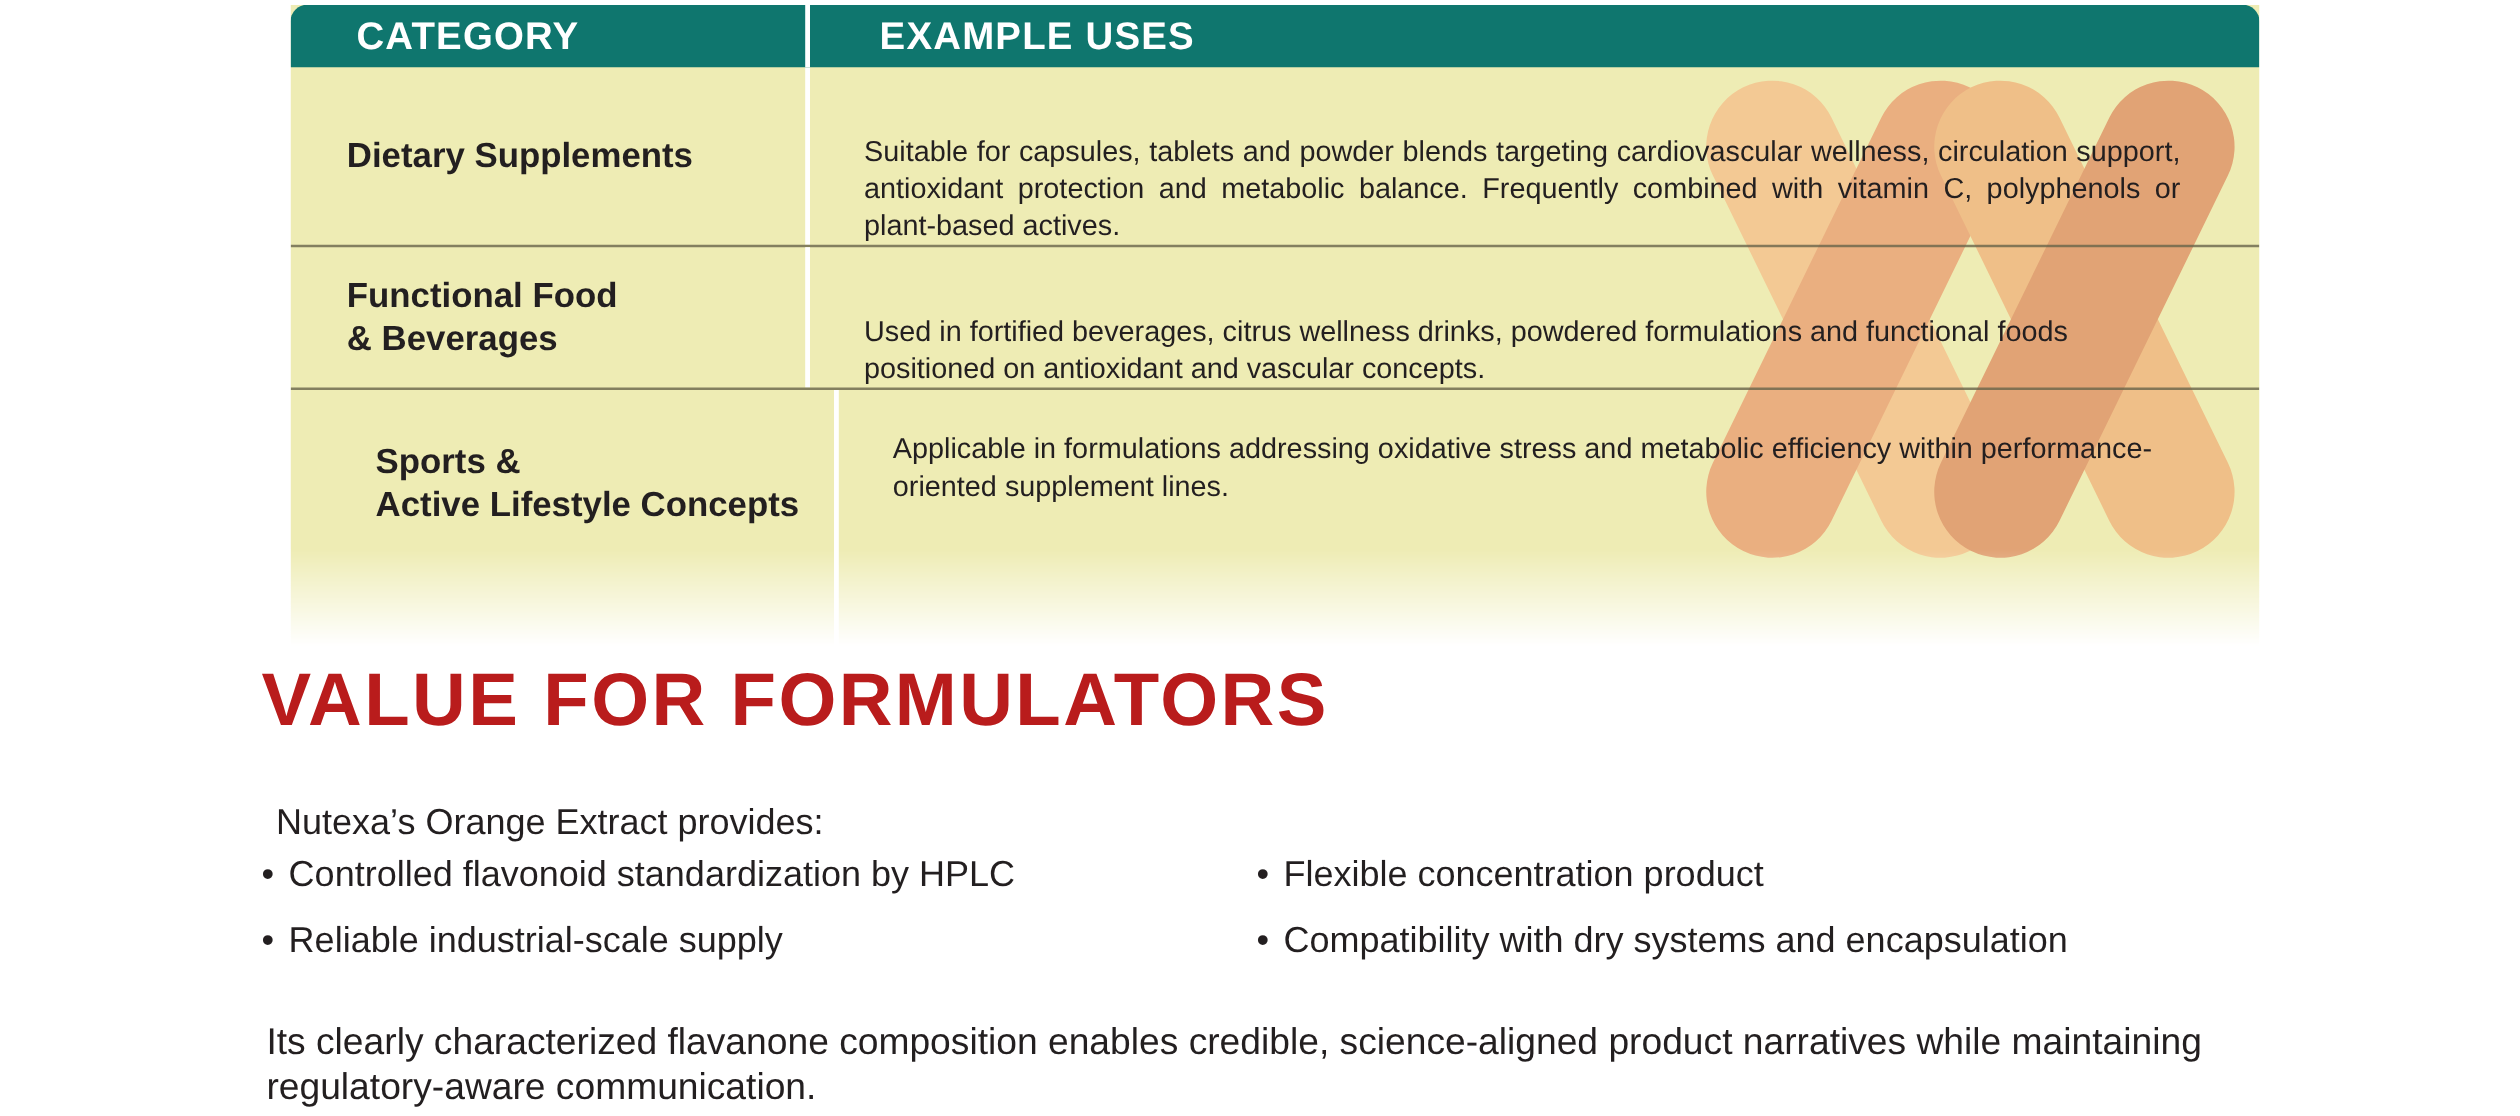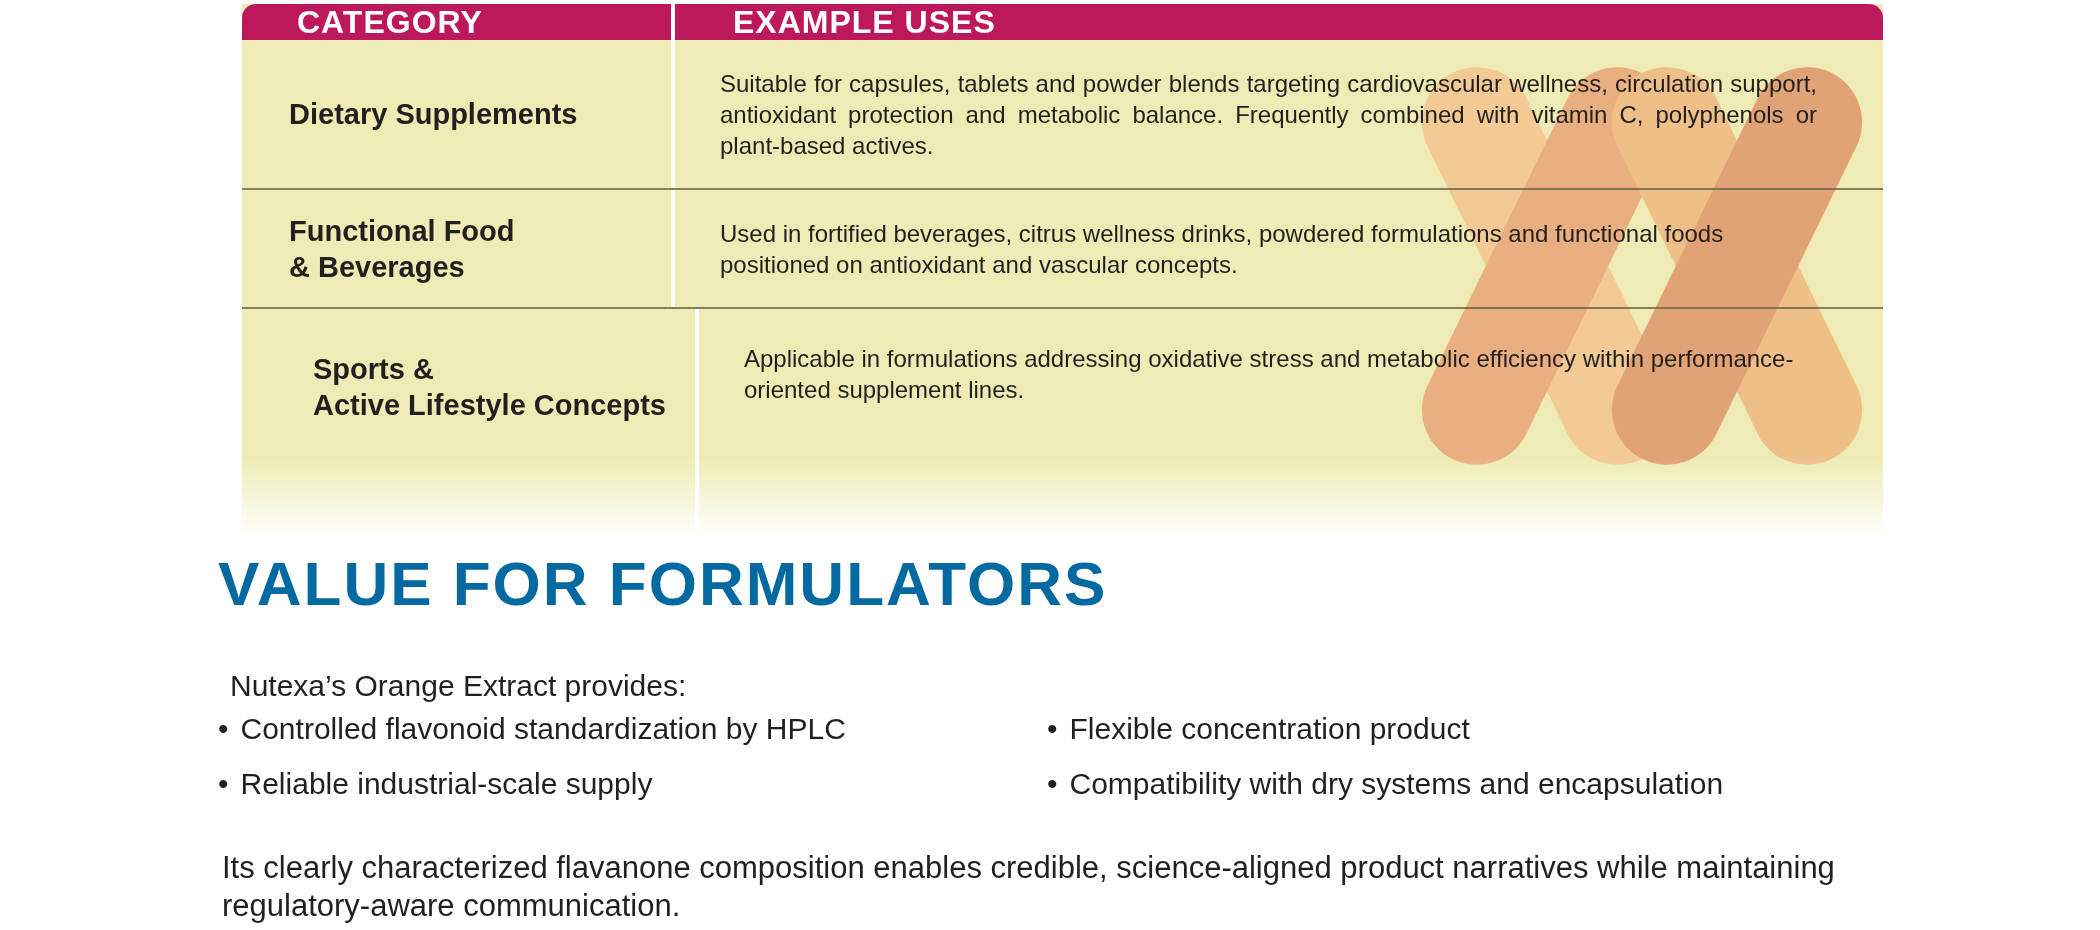--- a/index.html
+++ b/index.html
@@ -9,23 +9,23 @@
   }
 
   
   .table-wrap {
     position:absolute; left:242px; top:4px; width:1641px; height:540px;
     background:#EEECB4; overflow:hidden;
     -webkit-mask-image:linear-gradient(to bottom,#000 0%,#000 84%,rgba(0,0,0,0) 99%);
             mask-image:linear-gradient(to bottom,#000 0%,#000 84%,rgba(0,0,0,0) 99%);
   }
   .t-header {
-    position:relative; z-index:3; height:36px;
+    position:relative; z-index:3; height:52px;
     display:grid; grid-template-columns:429px 1fr;
-    background:#be185d; border-radius:14px 14px 0 0;
+    background:#0f766e; border-radius:14px 14px 0 0;
   }
   .th {
     display:flex; align-items:center; color:#ffffff; font-weight:bold;
     font-size:32px; letter-spacing:1px;
   }
   .th-cat  { padding-left:55px; }
   .th-uses { border-left:4px solid #ffffff; padding-left:58px; }
 
   .t-row {
     position:relative; z-index:2;
@@ -36,21 +36,21 @@
   .t-row-3 { height:223px; border-top:2px solid rgba(104,100,74,0.8);padding-left:24px; }
 
   .cat-cell {
     display:flex; align-items:center; padding-left:47px;
   }
   .cat-text {
     margin:0; font-weight:bold; font-size:29px; line-height:36px; white-space:pre-line;
   }
   .uses-cell {
     border-left:4px solid #ffffff;
-    display:flex; align-items:center; padding:0 66px 0 45px;
+    display:flex; align-items:flex-end; padding:0 66px 0 45px;
   }
   .cell-text { margin:0; font-size:24px; line-height:31px; }
   .t-row-1 .cell-text { text-align:justify; }
   .t-row-3 .cat-cell, .t-row-3 .uses-cell { align-items:flex-start; }
   .t-row-3 .cat-text  { margin-top:42px; }
   .t-row-3 .cell-text { margin-top:34px; }
 
   
   .watermark { position:absolute; left:0; top:0; width:100%; height:100%; z-index:1; }
   .xmark { position:absolute; width:0; height:0; }
@@ -64,21 +64,21 @@
   .bar-dark  { transform:rotate(26deg); }   
   .xmark-1 .bar-light { background:#F3C994; }
   .xmark-1 .bar-dark  { background:#EAAF80; }
   .xmark-2 .bar-light { background:#EFBF88; }
   .xmark-2 .bar-dark  { background:#E1A375; }
 
   
   .value-title {
     position:absolute; left:218px; top:552px; margin:0;
     font-size:62px; line-height:64px; font-weight:bold; letter-spacing:2px;
-    color:#0369a1;
+    color:#b91c1c;
   }
   .intro {
     position:absolute; left:218px; top:656px; margin:12px;
     font-size:30px; line-height:36px;
   }
   .bullets {
     position:absolute; left:218px; top:712px;
     display:grid; grid-template-columns:829px auto; row-gap:21px;
   }
   .bullet-item { font-size:30px; line-height:34px; white-space:nowrap; }

